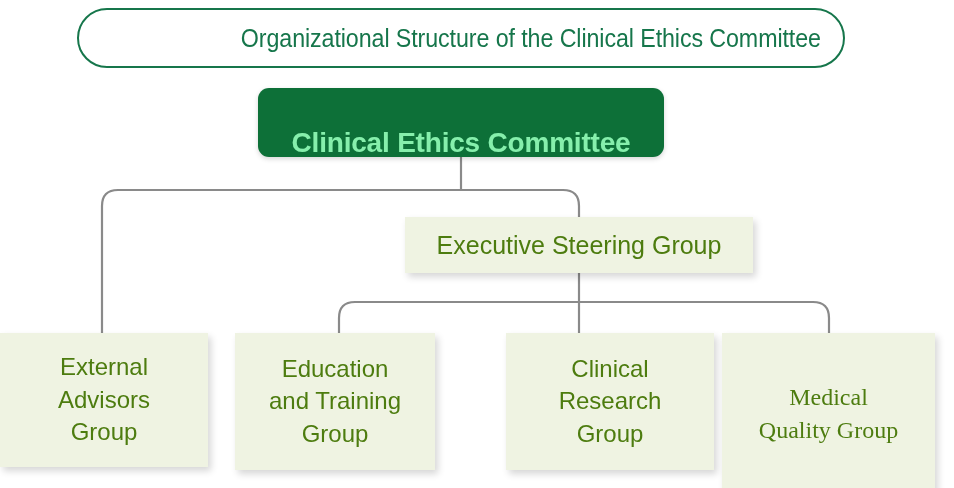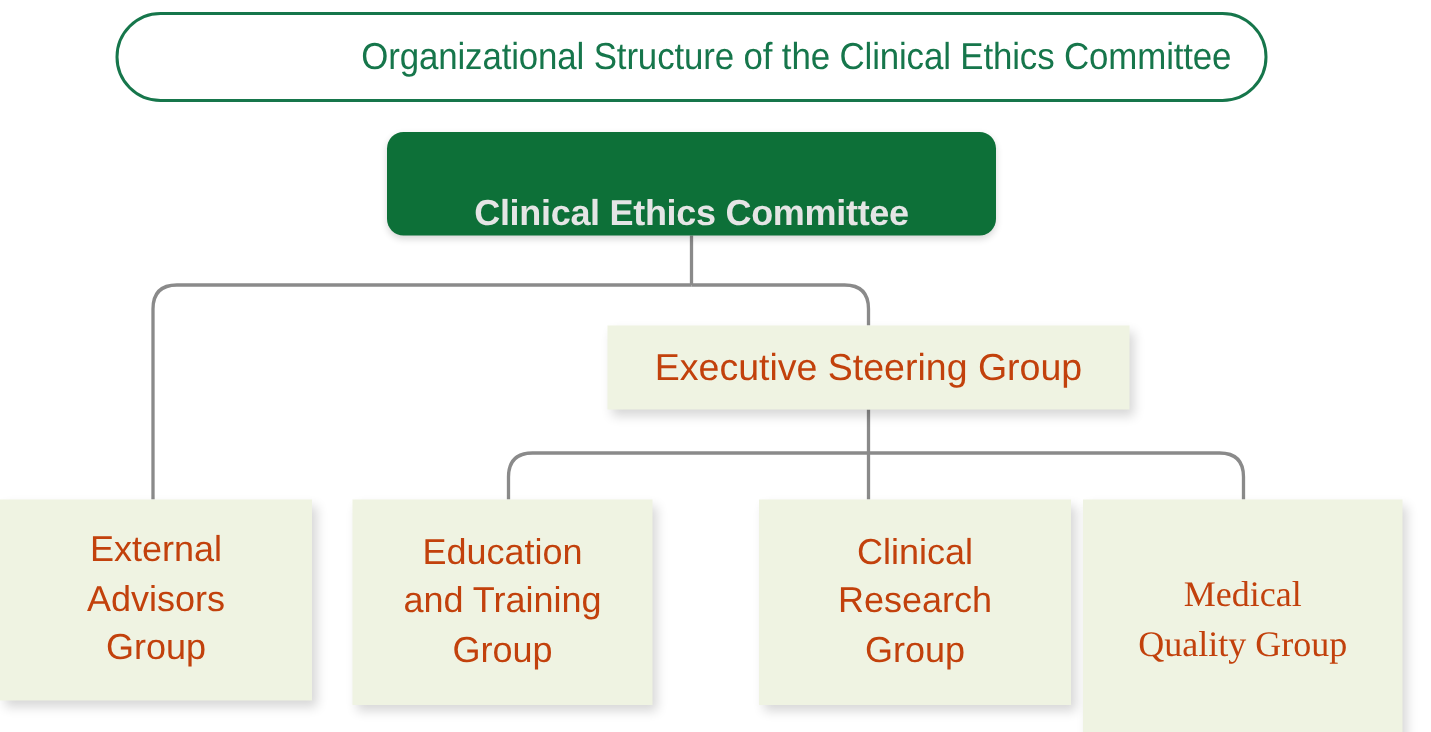--- a/index.html
+++ b/index.html
@@ -63,41 +63,41 @@
     width: 406px;
     height: 69px;
     background: #0d7038;
     border-radius: 11px;
     display: flex;
     align-items: center;
     justify-content: center;
     box-shadow: 0 2px 5px rgba(0,0,0,0.16);
   }
   #root-label {
-    color: #e5e5e5;
-    font-size: 24px;
+    color: #86efac;
+    font-size: 28px;
     font-weight: bold;
     letter-spacing: -0.2px;
     white-space: nowrap;
     margin-top: 40px;
   }
 
   
   .node {
     position: absolute;
     background: #eff3e2;
     box-sizing: border-box;
     display: flex;
     align-items: center;
     justify-content: center;
     text-align: center;
     box-shadow: 3px 4px 7px rgba(0,0,0,0.16);
   }
   .node .node-label {
-    color: #c2410c;
+    color: #4d7c0f;
     font-size: 24px;
     font-weight: 400;
     line-height: 1.36;
     white-space: pre-line;
     padding: 0 6px;
   }
 
   #node-esg {
     left: 405px;
     top: 217px;

